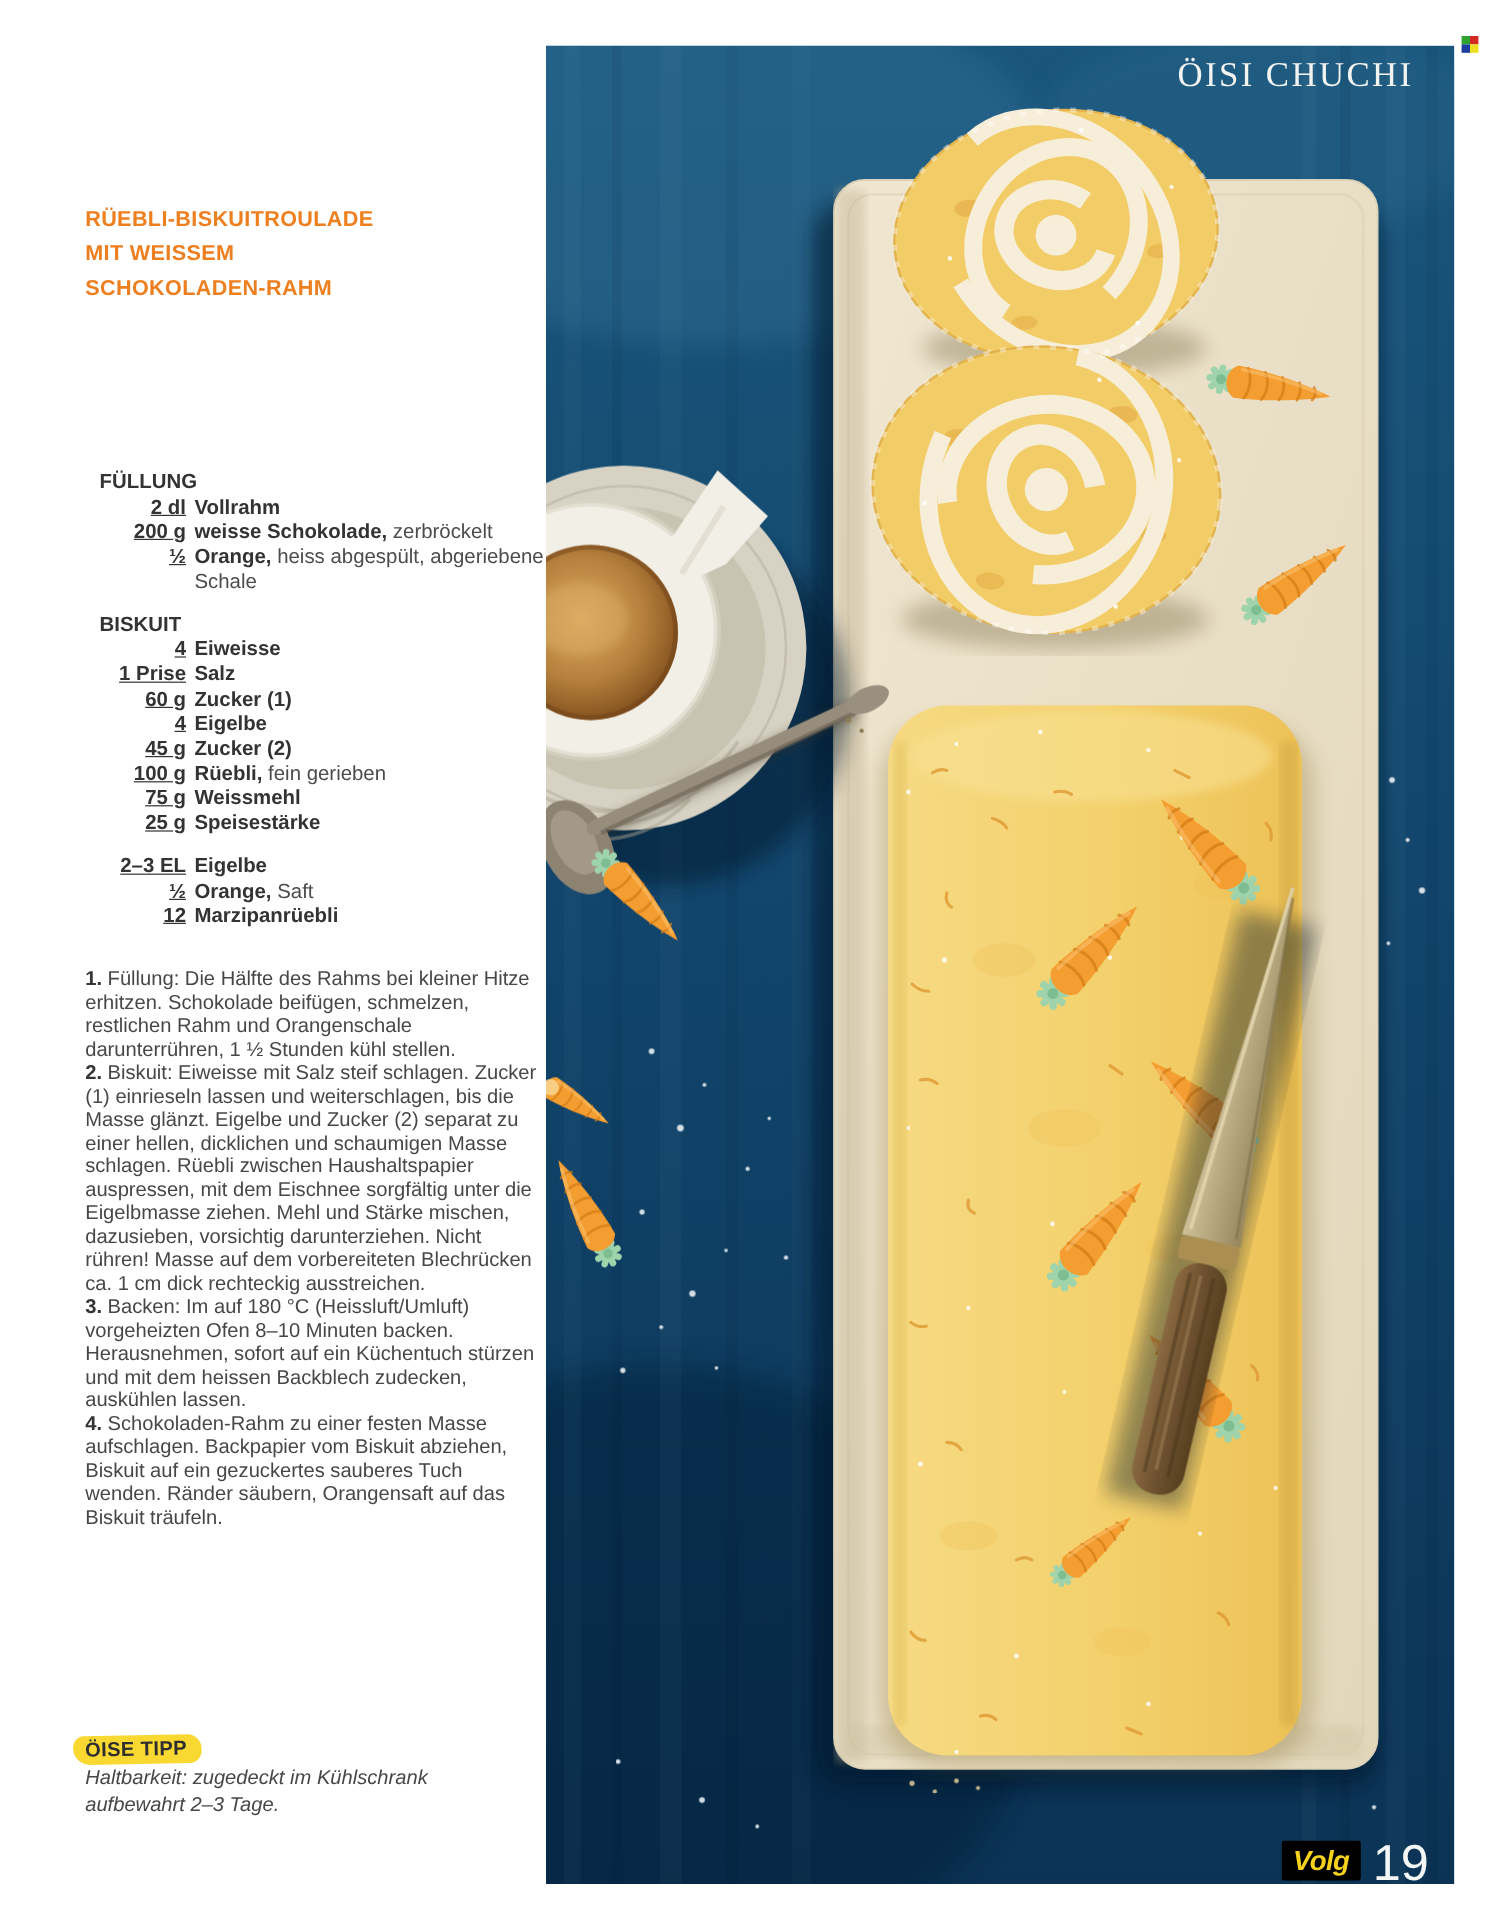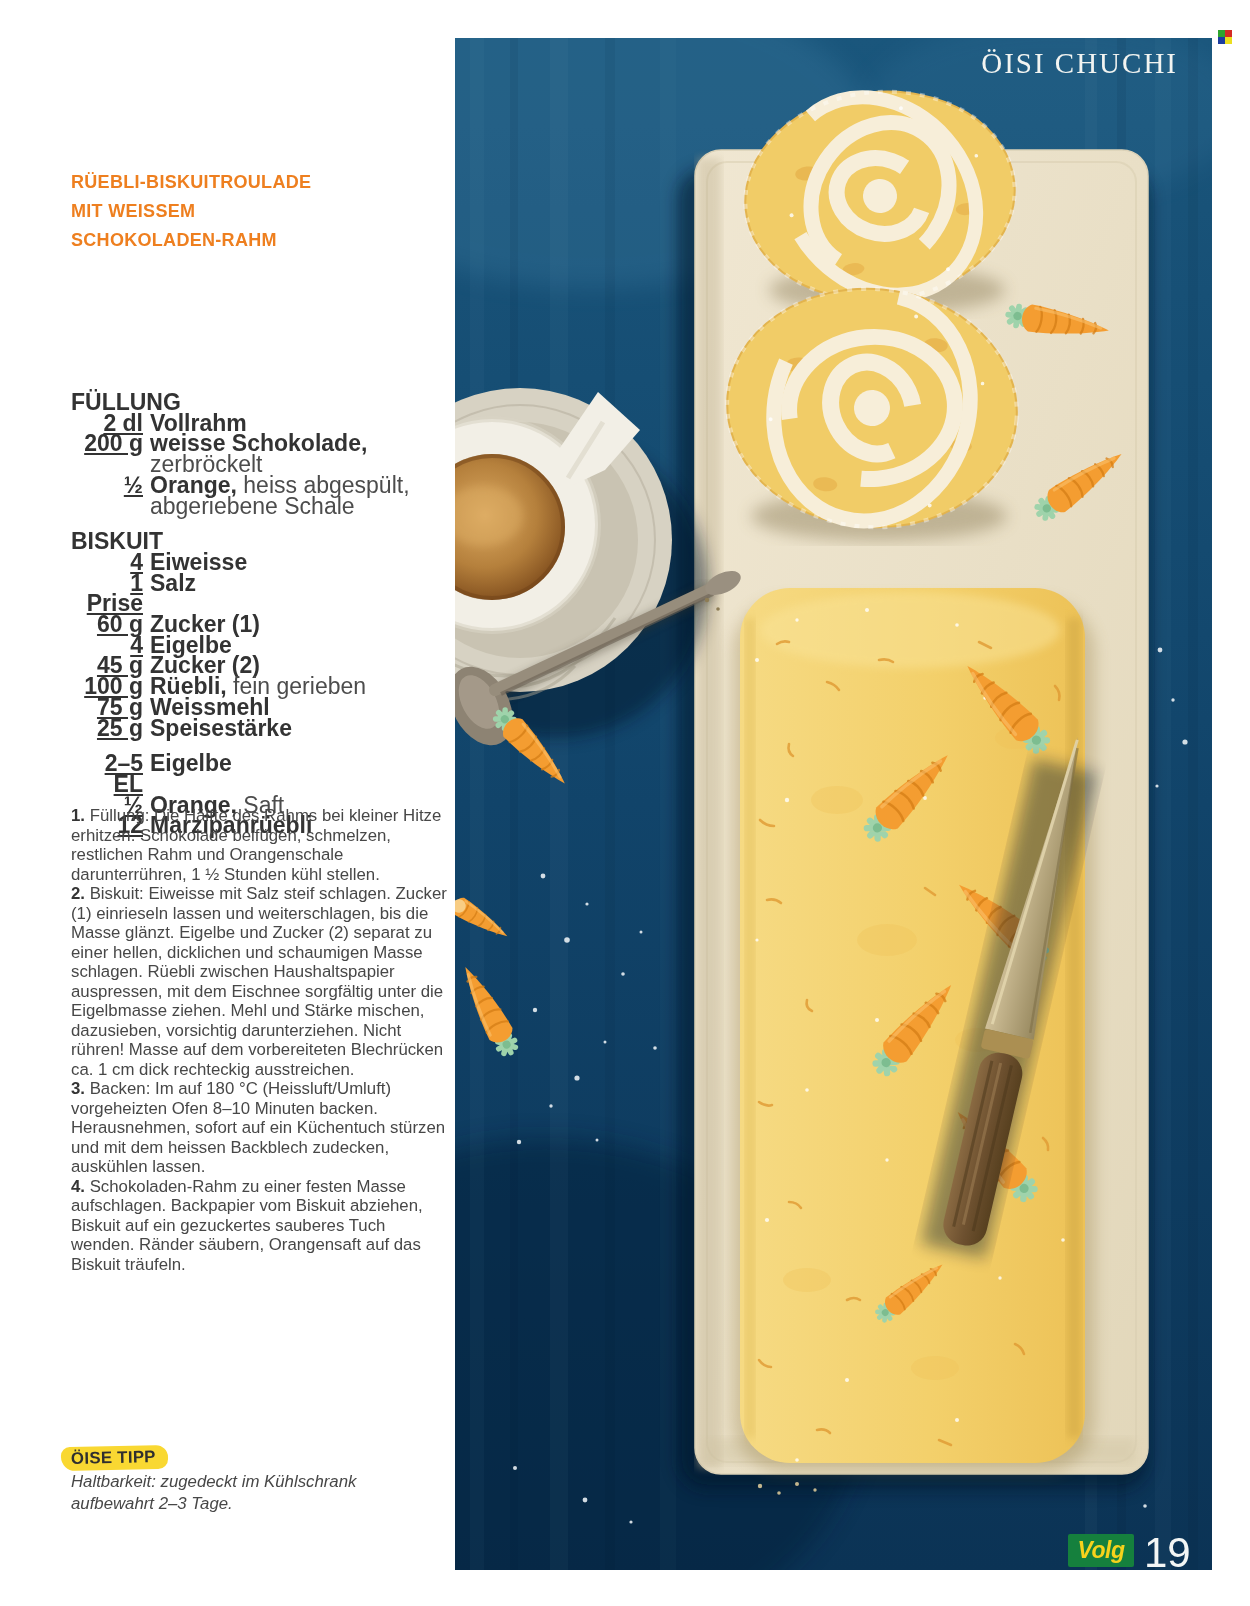--- a/index.html
+++ b/index.html
@@ -2,21 +2,21 @@
 <html><head>
 <meta charset="utf-8">
 <style>
   html,body{margin:0;padding:0;background:#fff;}
   .page{position:relative;width:1250px;height:1606px;background:#ffffff;
         font-family:"Liberation Sans",sans-serif;overflow:hidden;color:#3a3a3a;}
   .title{position:absolute;left:71px;top:168px;width:395px;
          font-size:18px;line-height:29px;font-weight:bold;color:#ee7f1f;letter-spacing:.3px;}
   .meta{position:absolute;left:71px;top:270px;width:380px;
         font-size:17px;line-height:20.6px;font-weight:bold;color:#3a3a3a;}
-  .ingredients{position:absolute;left:71px;top:392px;width:380px;font-size:23px;line-height:20.7px;}
+  .ingredients{position:absolute;left:83px;top:392px;width:380px;font-size:17px;line-height:20.7px;}
   .ing-section{margin-top:15px;}
   .ing-section:first-child{margin-top:0;}
   .ing-header{font-weight:bold;color:#333;}
   .ing-header:empty{display:none;}
   .ing-row{display:flex;}
   .ing-qty{width:72px;min-width:72px;text-align:right;font-weight:bold;margin-right:7px;color:#333;text-decoration:underline;}
   .ing-name{font-weight:bold;color:#333;}
   .ing-note{font-weight:normal;color:#4c4c4c;}
   .steps{position:absolute;left:71px;top:806px;width:380px;
          font-size:16.8px;line-height:19.5px;color:#474747;}
@@ -24,21 +24,21 @@
   .step b{color:#343434;}
   .tip{position:absolute;left:71px;top:1446px;width:380px;font-size:16.8px;line-height:21px;color:#474747;}
   .tip-highlight{display:inline-block;background:#f9d832;border-radius:9px 12px 10px 14px;
                  padding:1px 12px 2px 10px;margin-left:-10px;transform:rotate(-1.2deg);}
   .tip-header{font-weight:bold;color:#2f2f2f;letter-spacing:.3px;}
   .tip-line{margin-top:1px;font-style:italic;}
   .photo{position:absolute;left:455px;top:38px;width:757px;height:1532px;}
   .photo svg{display:block;}
   .oisi{position:absolute;right:72px;top:47px;font-family:"Liberation Serif",serif;
         font-size:29px;letter-spacing:2px;color:#f2f4f1;font-weight:normal;}
-  .volg{position:absolute;left:1068px;top:1534px;width:66px;height:33px;background:#15803d;
+  .volg{position:absolute;left:1068px;top:1534px;width:66px;height:33px;background:#000000;
         border-radius:2px;display:flex;align-items:center;justify-content:center;text-align:right;}
   .volg span{color:#f6d21c;font-weight:bold;font-style:italic;font-size:23px;letter-spacing:-.5px;}
   .pagenum{position:absolute;left:1144px;top:1529px;font-size:42px;color:#f3f6f5;}
   .regmark{position:absolute;left:1218px;top:30px;width:14px;height:14px;
            display:grid;grid-template-columns:7px 7px;grid-template-rows:7px 7px;}
   .regmark i{display:block;}
 </style>
 </head>
 <body>
 
@@ -101,21 +101,21 @@
       </div>
       <div class="ing-row">
         <span class="ing-qty">25 g</span>
         <span><span class="ing-name">Speisestärke</span></span>
       </div>
     </div>
 
     <div class="ing-section">
 
       <div class="ing-row">
-        <span class="ing-qty">2–5 EL</span>
+        <span class="ing-qty">2–3 EL</span>
         <span><span class="ing-name">Eigelbe</span></span>
       </div>
       <div class="ing-row">
         <span class="ing-qty">½</span>
         <span><span class="ing-name">Orange,</span> <span class="ing-note">Saft</span></span>
       </div>
       <div class="ing-row">
         <span class="ing-qty">12</span>
         <span><span class="ing-name">Marzipanrüebli</span></span>
       </div>

